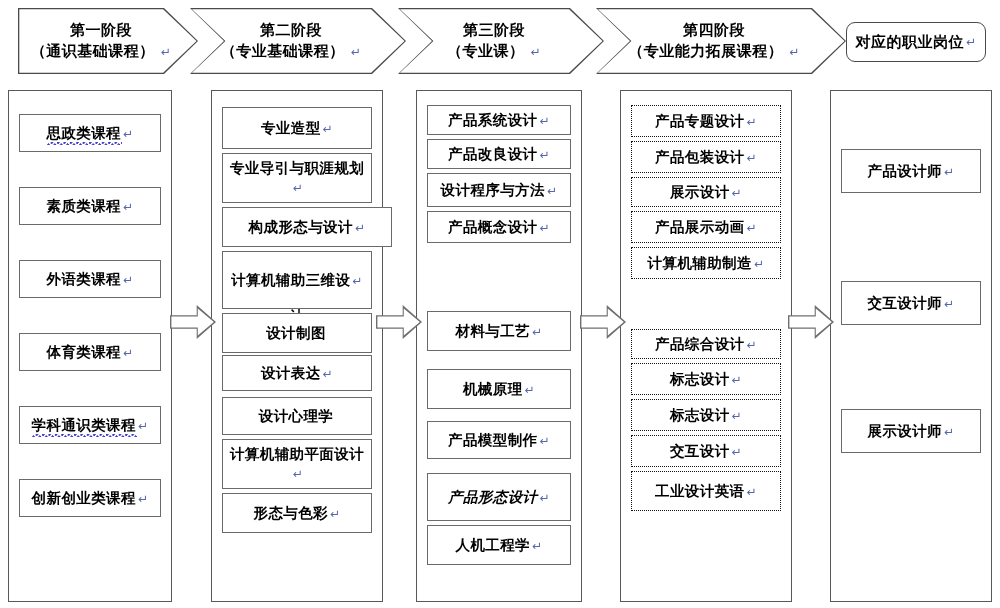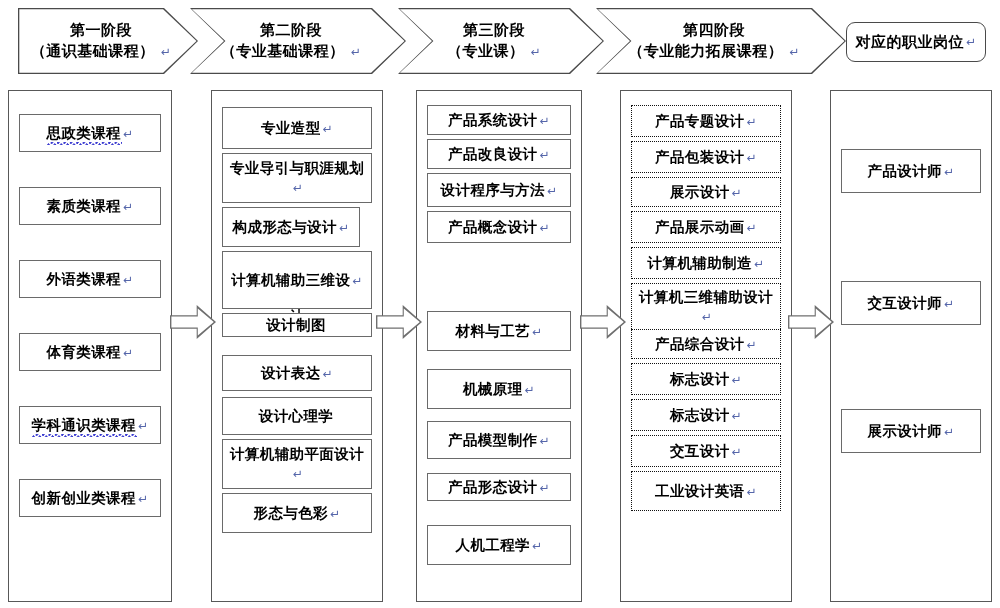--- a/index.html
+++ b/index.html
@@ -165,28 +165,28 @@
           <span class="tw"><span>创新创业类课程</span><span class="pilcrow">↵</span></span>
         </div>
       </div>
       <div class="col" style="left: 211px; top: 90px; width: 172px; height: 512px;">
         <div class="cell solid" style="left: 10px; width: 150px; top: 16px; height: 42px;">
           <span class="tw"><span>专业造型</span><span class="pilcrow">↵</span></span>
         </div>
         <div class="cell solid" style="left: 10px; width: 150px; top: 62px; height: 50px;">
           <span class="tw"><span>专业导引与职涯规划</span><span class="pilcrow">↵</span></span>
         </div>
-        <div class="cell solid" style="left: 10px; width: 138px; top: 116px; height: 40px; justify-content: center;">
+        <div class="cell solid" style="left: 10px; width: 170px; top: 116px; height: 40px; justify-content: center;">
           <span class="tw"><span>构成形态与设计</span><span class="pilcrow">↵</span></span>
         </div>
         <div class="cell solid" style="left: 10px; width: 150px; top: 160px; height: 58px;">
           <span class="tw"><span>计算机辅助三维设</span><span class="pilcrow">↵</span></span>
           <span class="cut">计</span>
         </div>
-        <div class="cell solid" style="left: 10px; width: 150px; top: 222px; height: 24px;">
+        <div class="cell solid" style="left: 10px; width: 150px; top: 222px; height: 40px;">
           <span class="tw"><span>设计制图</span><span class="pilcrow"></span></span>
         </div>
         <div class="cell solid" style="left: 10px; width: 150px; top: 264px; height: 36px;">
           <span class="tw"><span>设计表达</span><span class="pilcrow">↵</span></span>
         </div>
         <div class="cell solid" style="left: 10px; width: 150px; top: 306px; height: 38px;">
           <span class="tw"><span>设计心理学</span><span class="pilcrow"></span></span>
         </div>
         <div class="cell solid" style="left: 10px; width: 150px; top: 348px; height: 50px;">
           <span class="tw"><span>计算机辅助平面设计</span><span class="pilcrow">↵</span></span>
@@ -210,21 +210,21 @@
         </div>
         <div class="cell solid" style="left: 10px; width: 144px; top: 220px; height: 40px;">
           <span class="tw"><span>材料与工艺</span><span class="pilcrow">↵</span></span>
         </div>
         <div class="cell solid" style="left: 10px; width: 144px; top: 278px; height: 40px;">
           <span class="tw"><span>机械原理</span><span class="pilcrow">↵</span></span>
         </div>
         <div class="cell solid" style="left: 10px; width: 144px; top: 330px; height: 38px;">
           <span class="tw"><span>产品模型制作</span><span class="pilcrow">↵</span></span>
         </div>
-        <div class="cell solid" style="left: 10px; width: 144px; top: 382px; height: 28px;">
+        <div class="cell solid" style="left: 10px; width: 144px; top: 382px; height: 48px; font-style: italic;">
           <span class="tw"><span>产品形态设计</span><span class="pilcrow">↵</span></span>
         </div>
         <div class="cell solid" style="left: 10px; width: 144px; top: 434px; height: 40px;">
           <span class="tw"><span>人机工程学</span><span class="pilcrow">↵</span></span>
         </div>
       </div>
       <div class="col" style="left: 620px; top: 90px; width: 172px; height: 512px;">
         <div class="cell dotted" style="left: 10px; width: 150px; top: 14px; height: 32px;">
           <span class="tw"><span>产品专题设计</span><span class="pilcrow">↵</span></span>
         </div>
@@ -233,23 +233,20 @@
         </div>
         <div class="cell dotted" style="left: 10px; width: 150px; top: 86px; height: 30px;">
           <span class="tw"><span>展示设计</span><span class="pilcrow">↵</span></span>
         </div>
         <div class="cell dotted" style="left: 10px; width: 150px; top: 120px; height: 32px;">
           <span class="tw"><span>产品展示动画</span><span class="pilcrow">↵</span></span>
         </div>
         <div class="cell dotted" style="left: 10px; width: 150px; top: 156px; height: 32px;">
           <span class="tw"><span>计算机辅助制造</span><span class="pilcrow">↵</span></span>
         </div>
-        <div class="cell dotted" style="left: 10px; width: 150px; top: 192px; height: 48px;">
-          <span class="tw"><span>计算机三维辅助设计</span><span class="pilcrow">↵</span></span>
-        </div>
         <div class="cell dotted" style="left: 10px; width: 150px; top: 238px; height: 30px;">
           <span class="tw"><span>产品综合设计</span><span class="pilcrow">↵</span></span>
         </div>
         <div class="cell dotted" style="left: 10px; width: 150px; top: 272px; height: 32px;">
           <span class="tw"><span>标志设计</span><span class="pilcrow">↵</span></span>
         </div>
         <div class="cell dotted" style="left: 10px; width: 150px; top: 308px; height: 32px;">
           <span class="tw"><span>标志设计</span><span class="pilcrow">↵</span></span>
         </div>
         <div class="cell dotted" style="left: 10px; width: 150px; top: 344px; height: 32px;">

